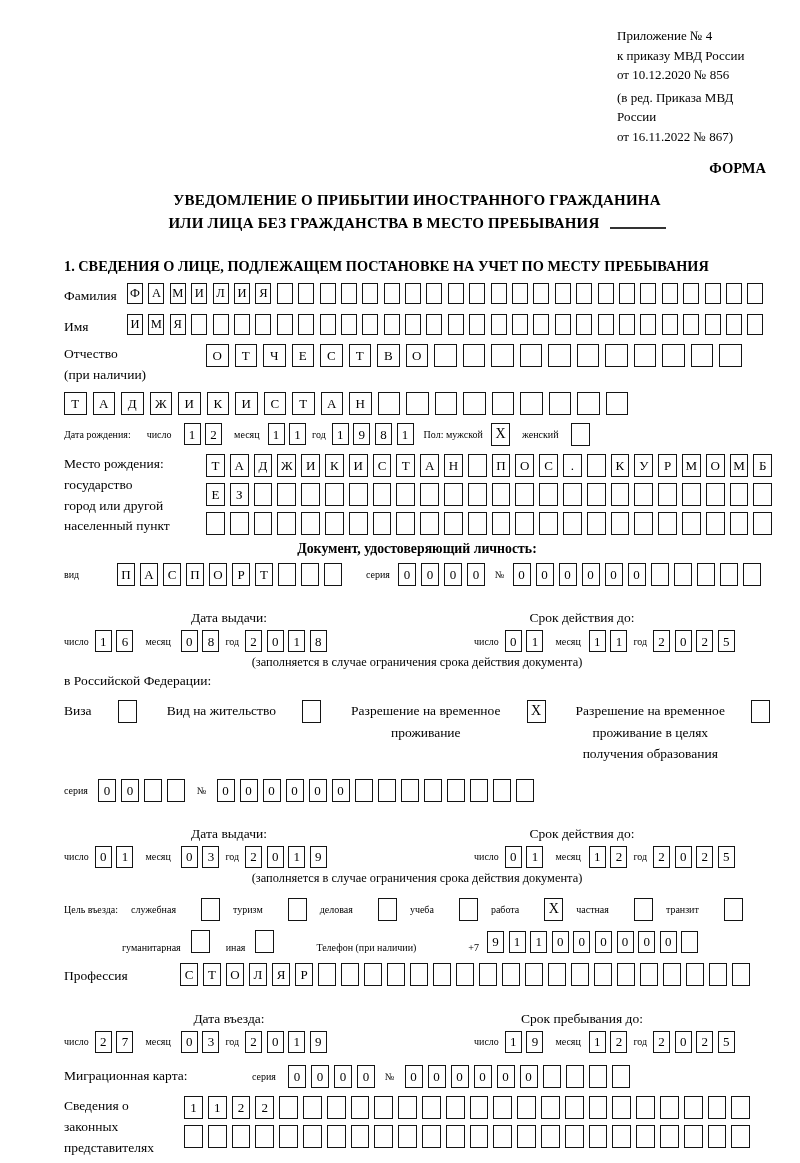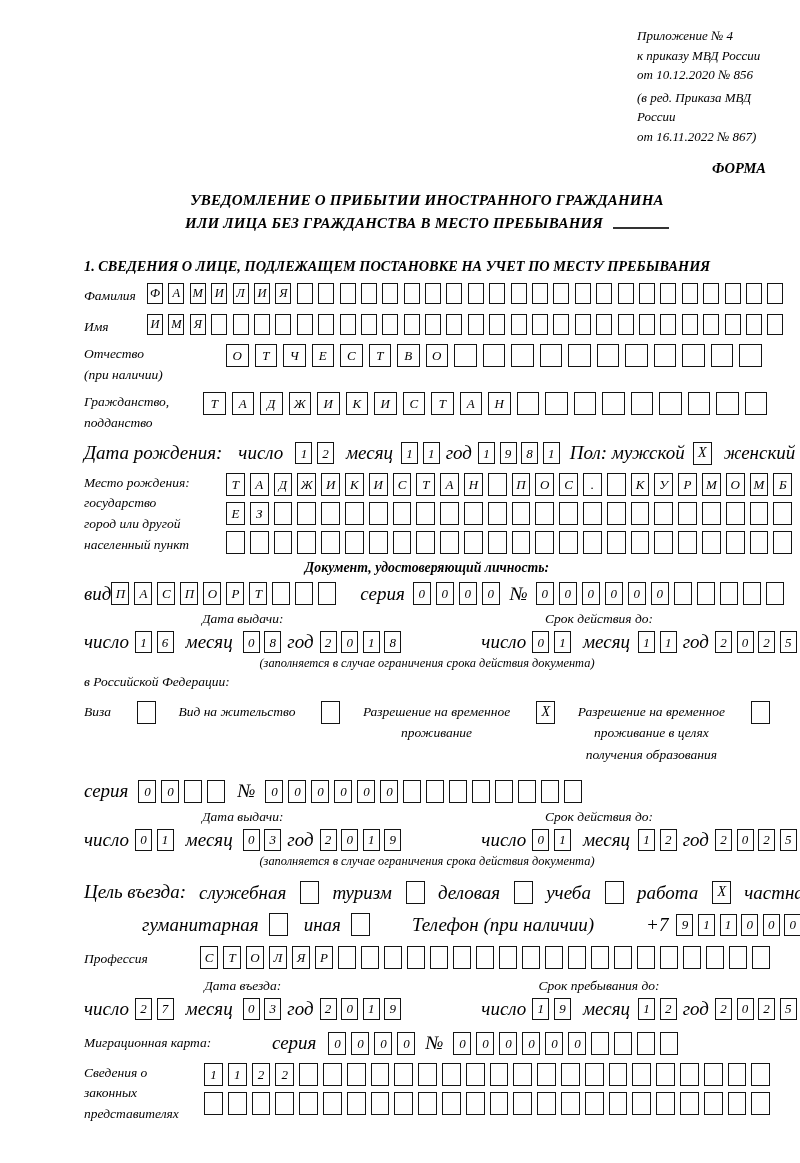--- a/index.html
+++ b/index.html
@@ -1,20 +1,20 @@
 <!DOCTYPE html>
 <html><head>
 <meta charset="utf-8">
 <style>
   * { margin:0; padding:0; box-sizing:border-box; }
   html,body { background:#888; }
   body { font-family:"Liberation Serif", serif; color:#000; }
   .page {
     width:800px; height:1163px; background:#fff; margin:0 auto;
-    padding:26px 30px 10px 84px; position:relative; overflow:hidden;font-style:italic;
+    padding:26px 30px 10px 64px; position:relative; overflow:hidden;
   }
   .ref { margin-left:553px; font-size:13px; line-height:1.5; }
   .ref2 { margin-top:3px; }
   .forma { text-align:right; font-weight:bold; font-size:14.5px; margin-top:14px; padding-right:4px; }
   .title { text-align:center; font-weight:bold; font-size:15px; line-height:1.5; margin-top:12px; letter-spacing:.2px; }
   .uline { display:inline-block; width:56px; border-bottom:2px solid #333; margin-left:10px; transform:translateY(1px); }
   .sec1 { font-weight:bold; font-size:14.3px; margin-top:24px; margin-bottom:8px; }
 
   .frow { display:flex; align-items:flex-start; }
   .aic { align-items:center; }
@@ -32,44 +32,44 @@
   .cb { flex:none; width:16px; height:21px; border:1.6px solid #141414; background:#fff;
         display:inline-flex; align-items:center; justify-content:center;
         font-size:12.5px; line-height:1; }
   .cells.l { gap:6px; }  .cells.l .cb { width:22.5px; height:23px; font-size:13px; }
   .cells.m { gap:5px; }  .cells.m .cb { width:18.8px; height:23px; font-size:13px; }
   .cells.v { gap:5px; }  .cells.v .cb { width:18px;  height:23px; font-size:13px; }
   .cells.d { gap:4.6px; }.cells.d .cb { width:17px;  height:22px; font-size:13px; }
 
   .chk { flex:none; width:19px; height:23px; border:1.6px solid #141414;
          display:inline-flex; align-items:center; justify-content:center; font-size:14px; }
-  .dlbl { font-size:19px; white-space:nowrap; }
+  .dlbl { font-size:10px; white-space:nowrap; }
   .ml6{margin-left:6px;} .ml8{margin-left:8px;} .ml10{margin-left:10px;}
   .ml12{margin-left:12px;} .ml16{margin-left:16px;} .ml24{margin-left:24px;}
 
   .bp-rows { display:flex; flex-direction:column; gap:6px; }
   .doc-head { text-align:center; font-weight:bold; font-size:13.8px; margin:4px 0 6px; }
 
-  .dates { display:flex; margin-top:6px; }
+  .dates { display:flex; margin-top:24px; }
   .dcol { display:flex; flex-direction:column; }
   .dcol.left { width:330px; }
   .dcol.right { flex:1; }
   .dtitle { text-align:center; font-size:13.5px; margin-bottom:4px; }
   .dvals { display:flex; align-items:center; }
   .dcol.right .dvals { padding-left:80px; }
   .dnote { font-size:12.4px; text-align:center; margin-top:3px; }
 
   .resline { font-size:13.5px; line-height:1.6; }
   .permits { display:flex; justify-content:space-between; align-items:flex-start; margin:8px 0 14px; }
   .pair { display:flex; gap:26px; align-items:flex-start; }
   .plbl { font-size:13.5px; white-space:pre-line; line-height:1.6; }
   .plbl.ctr { text-align:center; }
 
   .goal { display:flex; align-items:center; margin-top:12px; }
-  .gpair { display:flex; align-items:flex-end; gap:14px; margin-left:13px; }
+  .gpair { display:flex; align-items:center; gap:25px; margin-left:13px; }
   .goal2 { display:flex; align-items:flex-end; margin-top:9px; margin-left:58px; }
 
   .mb6{margin-bottom:6px;} .mb7{margin-bottom:7px;} .mb8{margin-bottom:8px;}
   .mt8{margin-top:8px;} .mt10{margin-top:10px;} .mt12{margin-top:12px;}
 </style>
 </head>
 <body>
 
 <div class="page">
 
@@ -184,24 +184,20 @@
         <span class="cb"></span>
         <span class="cb"></span>
         <span class="cb"></span>
         <span class="cb"></span>
         <span class="cb"></span>
         <span class="cb"></span>
       </div>
   </div>
 
   <div class="frow mb8">
-    <div class="flabel w-cit">
-      <div>Гражданство,</div>
-      <div class="subl">подданство</div>
-    </div>
     <div class="cells l">
         <span class="cb">Т</span>
         <span class="cb">А</span>
         <span class="cb">Д</span>
         <span class="cb">Ж</span>
         <span class="cb">И</span>
         <span class="cb">К</span>
         <span class="cb">И</span>
         <span class="cb">С</span>
         <span class="cb">Т</span>

